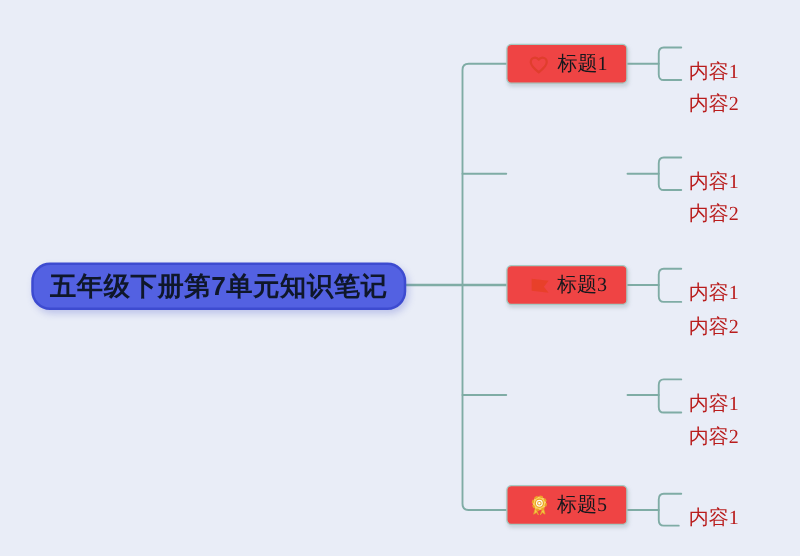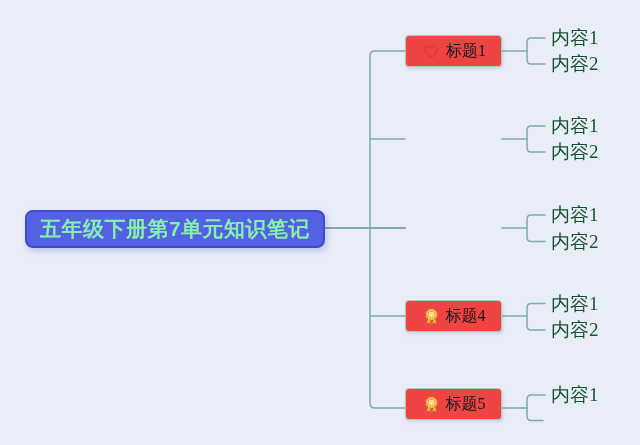--- a/index.html
+++ b/index.html
@@ -25,22 +25,22 @@
     position:absolute; left:405px; width:97px; height:32px; box-sizing:border-box;
     background:#ef4444; border:1px solid #A6CBC3; border-radius:4px;
     display:flex; align-items:center; justify-content:center; gap:5px;
     font-family:"Liberation Serif", serif; font-size:16px; color:#16181D;
     box-shadow:1px 2px 3px rgba(140,160,165,0.35);
     cursor:pointer; white-space:nowrap;
   }
   .branch .icon { display:flex; align-items:center; }
   .child {
     position:absolute; left:551px; height:20px; line-height:20px;
-    font-family:"Liberation Serif", serif; font-size:19px; color:#14532d;
-    cursor:pointer; white-space:nowrap;
+    font-family:"Liberation Serif", serif; font-size:16px; color:#b91c1c;
+    cursor:pointer; white-space:nowrap;margin-top:20px;
   }
 </style>
 </head>
 <body>
 
 <div class="canvas" style="background: rgb(233, 237, 247); --line: #7FACA5;">
 
   <svg class="lines" xmlns="http://www.w3.org/2000/svg">
 
     <path class="root-link" d="M325 228 H405"></path>
@@ -54,47 +54,43 @@
     <path d="M502 139 H527"></path>
     <path d="M545 126 H531 Q527 126 527 130.5 V147.5 Q527 152 531 152 H545"></path>
     <path d="M502 228 H527"></path>
     <path d="M545 215 H531 Q527 215 527 219.5 V237 Q527 241.5 531 241.5 H545"></path>
     <path d="M502 316 H527"></path>
     <path d="M545 303.5 H531 Q527 303.5 527 308 V325.5 Q527 330 531 330 H545"></path>
     <path d="M502 408 H527"></path>
     <path d="M545 395 H531 Q527 395 527 399.5 V416 Q527 420.5 531 420.5 H543"></path>
   </svg>
 
-  <div class="root-node" style="background: rgb(83, 97, 226); border-color: rgb(61, 75, 208); color: #86efac;">
+  <div class="root-node" style="background: rgb(83, 97, 226); border-color: rgb(61, 75, 208); color: #0f172a; border-radius: 15px;">
     <span>五年级下册第7单元知识笔记</span>
   </div>
 
   <div class="branch" style="top:35px">
     <span class="icon">
       <svg width="20" height="20" viewBox="0 0 20 20">
           <path d="M10 16.8 C6.2 13.9 3.6 11.4 3.6 8.6 C3.6 6.5 5.2 5 7.1 5 C8.3 5 9.4 5.7 10 6.7 C10.6 5.7 11.7 5 12.9 5 C14.8 5 16.4 6.5 16.4 8.6 C16.4 11.4 13.8 13.9 10 16.8 Z" fill="none" stroke="#E03E2D" stroke-width="1.8" stroke-linejoin="round"></path>
         </svg>
     </span>
     <span>标题1</span>
   </div>
 
 
-
-  <div class="branch" style="top:300px">
+  <div class="branch" style="top:212px">
     <span class="icon">
       <svg width="19" height="19" viewBox="0 0 20 20">
-        <path d="M6.8 11.5 L5.2 17.2 L7.6 15.8 L9.2 17.8 Z" fill="#F7C94B" stroke="#E8A62B" stroke-width="0.7"></path>
-        <path d="M13.2 11.5 L14.8 17.2 L12.4 15.8 L10.8 17.8 Z" fill="#F7C94B" stroke="#E8A62B" stroke-width="0.7"></path>
-        <circle cx="10" cy="8" r="5.6" fill="#FBD766" stroke="#ECA426" stroke-width="1.7" stroke-dasharray="2.7 1.7"></circle>
-        <circle cx="10" cy="8" r="3.4" fill="#FFFDF4" stroke="#ECA426" stroke-width="1.1"></circle>
-        <circle cx="10" cy="8" r="1.5" fill="none" stroke="#ECA426" stroke-width="0.9"></circle>
-      </svg>
+          <path d="M3.5 4.2 L17.8 5.8 L13.8 10.9 L17.8 16 L3.5 14.4 Z" fill="#E8402A"></path>
+        </svg>
     </span>
-    <span>标题4</span>
+    <span>标题3</span>
   </div>
+
 
   <div class="branch" style="top:388px">
     <span class="icon">
       <svg width="19" height="19" viewBox="0 0 20 20">
         <path d="M6.8 11.5 L5.2 17.2 L7.6 15.8 L9.2 17.8 Z" fill="#F7C94B" stroke="#E8A62B" stroke-width="0.7"></path>
         <path d="M13.2 11.5 L14.8 17.2 L12.4 15.8 L10.8 17.8 Z" fill="#F7C94B" stroke="#E8A62B" stroke-width="0.7"></path>
         <circle cx="10" cy="8" r="5.6" fill="#FBD766" stroke="#ECA426" stroke-width="1.7" stroke-dasharray="2.7 1.7"></circle>
         <circle cx="10" cy="8" r="3.4" fill="#FFFDF4" stroke="#ECA426" stroke-width="1.1"></circle>
         <circle cx="10" cy="8" r="1.5" fill="none" stroke="#ECA426" stroke-width="0.9"></circle>
       </svg>

